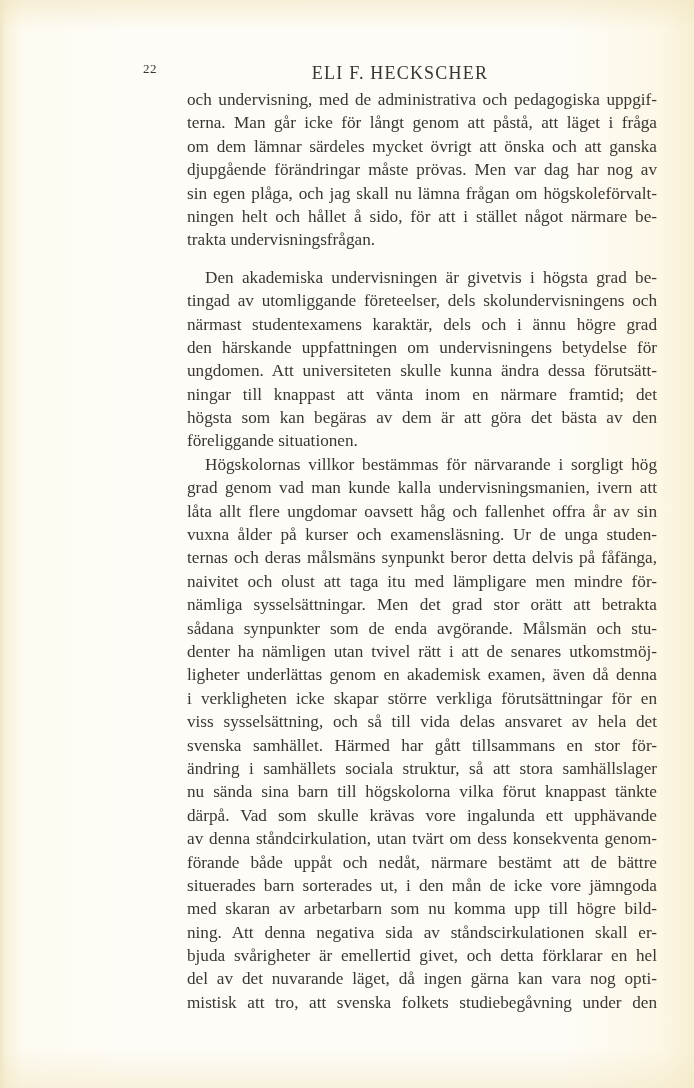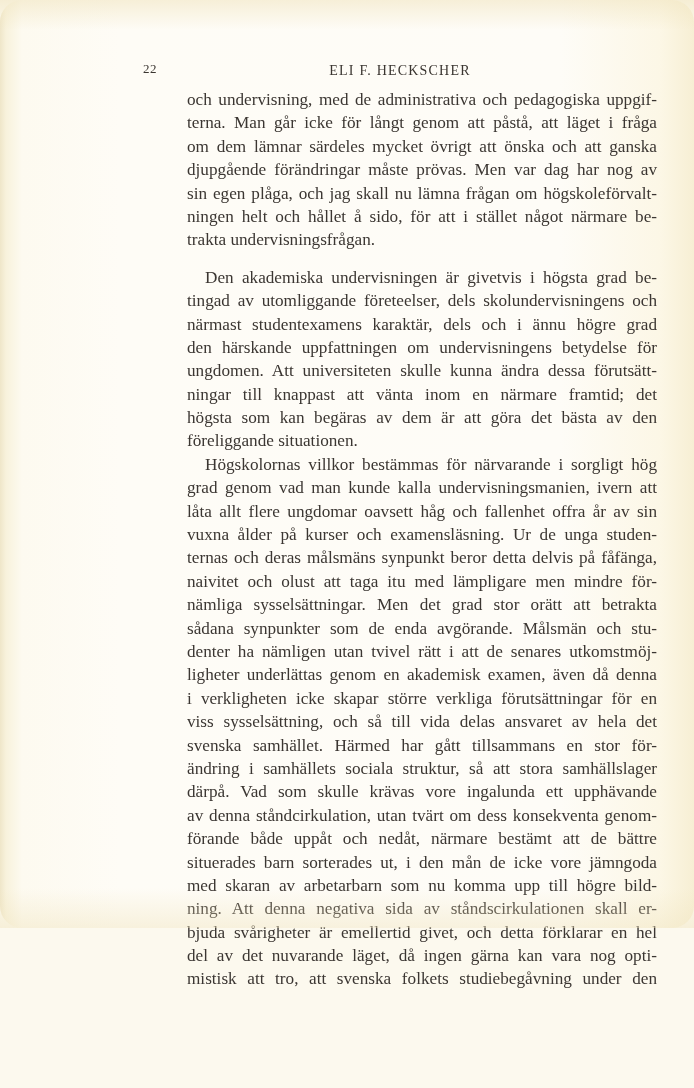--- a/index.html
+++ b/index.html
@@ -10,23 +10,22 @@
       width: 694px;
       height: 1088px;
       background: #fcf9ee;
       position: relative;
       overflow: hidden;
     }
     .page {
       position: absolute;
       left: 0; top: 0;
       width: 694px;
-      height: 928px;
+      height: 1088px;
       background: linear-gradient(90deg, #efe6c9 0px, #f8f2dc 6px, #fdfaf0 22px, #fefcf6 120px, #fefcf7 560px, #fcf7e6 660px, #f7efd4 694px);
-      border-radius: 22px;
     }
     .page::before {
       content: "";
       position: absolute;
       left: 0; top: 0; right: 0;
       height: 30px;
       background: linear-gradient(180deg, rgba(240,228,190,0.55), rgba(255,255,255,0));
     }
     .page::after {
       content: "";
@@ -50,21 +49,21 @@
       top: 0;
       font-size: 13px;
       letter-spacing: 0.5px;
     }
     .running-title {
       position: absolute;
       left: 0;
       right: 0;
       top: 2px;
       text-align: center;
-      font-size: 14px;
+      font-size: 18px;
       letter-spacing: 1.2px;
     }
     .text-block {
       position: absolute;
       left: 143px;
       top: 88px;
       width: 514px;
       font-family: "Liberation Serif", "DejaVu Serif", serif;
       font-size: 17.2px;
       line-height: 23.4px;
@@ -136,20 +135,21 @@
       <span class="line">ternas och deras målsmäns synpunkt beror detta delvis på fåfänga,</span>
       <span class="line">naivitet och olust att taga itu med lämpligare men mindre för-</span>
       <span class="line">nämliga sysselsättningar.  Men det grad stor orätt att betrakta</span>
       <span class="line">sådana synpunkter som de enda avgörande.  Målsmän och stu-</span>
       <span class="line">denter ha nämligen utan tvivel rätt i att de senares utkomstmöj-</span>
       <span class="line">ligheter underlättas genom en akademisk examen, även då denna</span>
       <span class="line">i verkligheten icke skapar större verkliga förutsättningar för en</span>
       <span class="line">viss sysselsättning, och så till vida delas ansvaret av hela det</span>
       <span class="line">svenska samhället.  Härmed har gått tillsammans en stor för-</span>
       <span class="line">ändring i samhällets sociala struktur, så att stora samhällslager</span>
+      <span class="line">nu sända sina barn till högskolorna vilka förut knappast tänkte</span>
       <span class="line">därpå.  Vad som skulle krävas vore ingalunda ett upphävande</span>
       <span class="line">av denna ståndcirkulation, utan tvärt om dess konsekventa genom-</span>
       <span class="line">förande både uppåt och nedåt, närmare bestämt att de bättre</span>
       <span class="line">situerades barn sorterades ut, i den mån de icke vore jämngoda</span>
       <span class="line">med skaran av arbetarbarn som nu komma upp till högre bild-</span>
       <span class="line">ning.  Att denna negativa sida av ståndscirkulationen skall er-</span>
       <span class="line">bjuda svårigheter är emellertid givet, och detta förklarar en hel</span>
       <span class="line">del av det nuvarande läget, då ingen gärna kan vara nog opti-</span>
       <span class="line">mistisk att tro, att svenska folkets studiebegåvning under den</span>
     </div>

